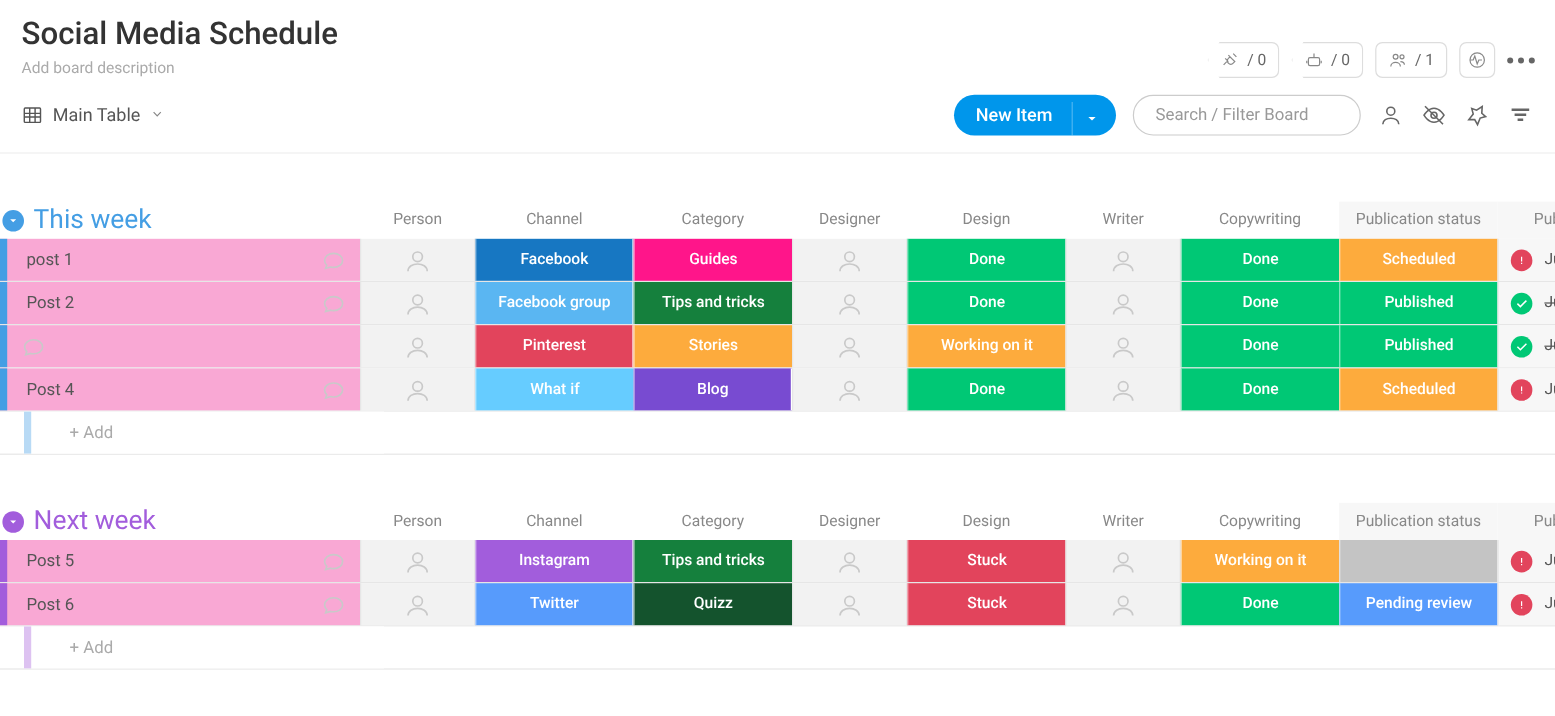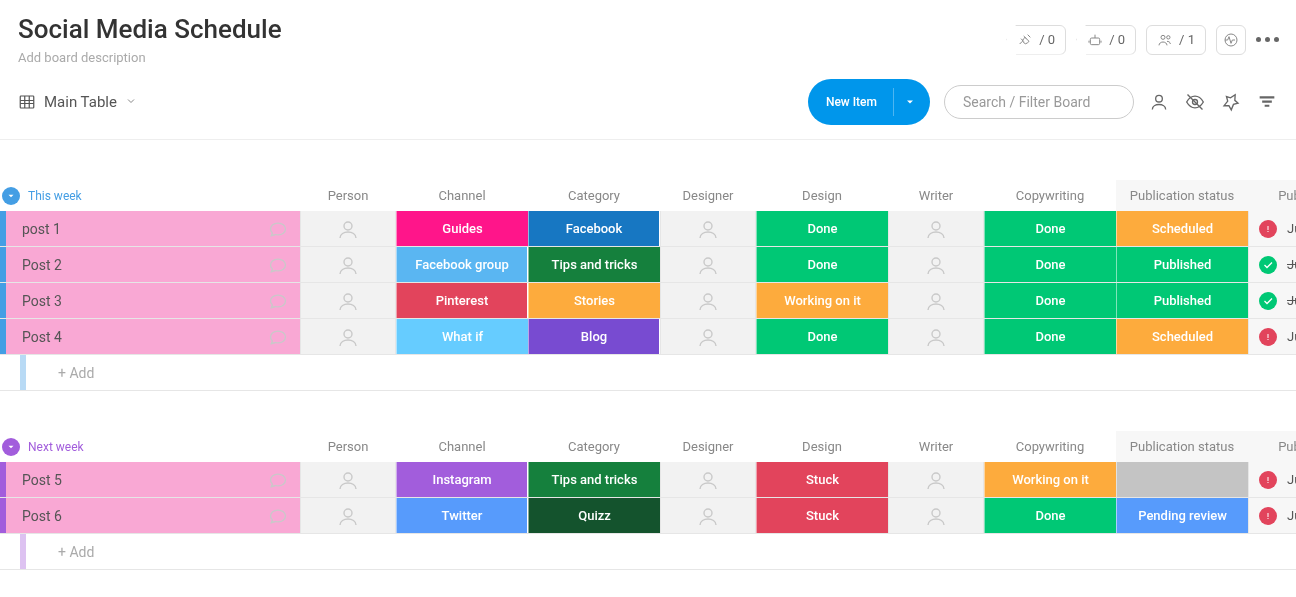--- a/index.html
+++ b/index.html
@@ -8,21 +8,21 @@
     background: #fff;
     color: #333;
     font-size: 14px;
     width: 1296px;
   }
   
   .header {
     padding: 14px 18px 8px 18px;
     display: flex;
     justify-content: space-between;
-    align-items: center;
+    align-items: flex-end;
   }
   .title-area h1 {
     font-size: 26px;
     font-weight: 500;
     color: #333;
   }
   .title-area .desc {
     font-size: 13px;
     color: #aaa;
     margin-top: 6px;
@@ -64,28 +64,28 @@
   }
   .toolbar-left svg { width:18px; height:18px; }
   .chev-down svg { width:12px; height:12px; }
   .toolbar-right {
     display:flex;
     align-items:center;
     gap:14px;
   }
   .new-item-btn {
     display:flex;
-    align-items:center;
+    align-items:flex-end;
     background:#0096eb;
     color:#fff;
     border-radius: 30px;
     font-weight:500;
-    font-size:12px;
+    font-size:15px;
     overflow: hidden;
-    height:46px;
+    height:34px;
   }
   .new-item-btn .label { padding: 8px 16px 8px 18px; display:flex; align-items:center;}
   .new-item-btn .split { padding: 8px 14px 8px 10px; display:flex; align-items:center; border-left:1px solid rgba(255,255,255,0.3);}
   .new-item-btn svg { width:12px; height:12px; fill:#fff; }
   .search-box {
     border:1px solid #ccc;
     border-radius: 30px;
     height:34px;
     display:flex;
     align-items:center;
@@ -105,21 +105,21 @@
   .group-header {
     display:grid;
     grid-template-columns: 300px 96px 132px 132px 96px 132px 96px 132px 132px 132px;
     align-items:center;
     padding-left:0;
   }
   .group-title-wrap {
     display:flex; align-items:center; gap:8px;
     padding-left:2px;
   }
-  .group-title { font-size:12px; font-weight:400; }
+  .group-title { font-size:22px; font-weight:400; }
   .group-title.blue { color:#449ee4; }
   .group-title.purple { color:#a25ddc; }
   .group-chevron {
     width:18px; height:18px; border-radius:50%;
     display:flex; align-items:center; justify-content:center;
     color:#fff;
   }
   .group-chevron.blue { background:#449ee4; }
   .group-chevron.purple { background:#a25ddc; }
   .group-chevron svg { width:10px; height:10px; fill:#fff; }
@@ -350,22 +350,22 @@
               <path d="M21 12c0 4-4 7-9 7-1 0-2 0-3-.4L4 20l1.2-3.2C4 15.6 3 13.9 3 12c0-4 4-7 9-7s9 3 9 7z"></path>
             </svg>
           </div>
         </div>
         <div class="cell-person">
           <svg viewBox="0 0 24 24">
             <circle cx="12" cy="9" r="4"></circle>
             <path d="M4 21c0-4 4-6 8-6s8 2 8 6"></path>
           </svg>
         </div>
+        <div class="cell-status w-gap c-facebook">Facebook</div>
         <div class="cell-status c-guides">Guides</div>
-        <div class="cell-status w-gap c-facebook">Facebook</div>
         <div class="cell-person">
           <svg viewBox="0 0 24 24">
             <circle cx="12" cy="9" r="4"></circle>
             <path d="M4 21c0-4 4-6 8-6s8 2 8 6"></path>
           </svg>
         </div>
         <div class="cell-status c-done">Done</div>
         <div class="cell-person">
           <svg viewBox="0 0 24 24">
             <circle cx="12" cy="9" r="4"></circle>
@@ -421,21 +421,20 @@
             <svg viewBox="0 0 24 24">
               <path d="M5 12l5 5L20 7"></path>
             </svg>
           </div>
           <span class="strike">Jul 3, 2018</span>
         </div>
       </div>
       <div class="row">
         <div class="cell-name">
           <div class="row-handle blue"></div>
-          <div class="name-text">Post 3</div>
           <div class="chat-icon">
             <svg viewBox="0 0 24 24">
               <path d="M21 12c0 4-4 7-9 7-1 0-2 0-3-.4L4 20l1.2-3.2C4 15.6 3 13.9 3 12c0-4 4-7 9-7s9 3 9 7z"></path>
             </svg>
           </div>
         </div>
         <div class="cell-person">
           <svg viewBox="0 0 24 24">
             <circle cx="12" cy="9" r="4"></circle>
             <path d="M4 21c0-4 4-6 8-6s8 2 8 6"></path>

